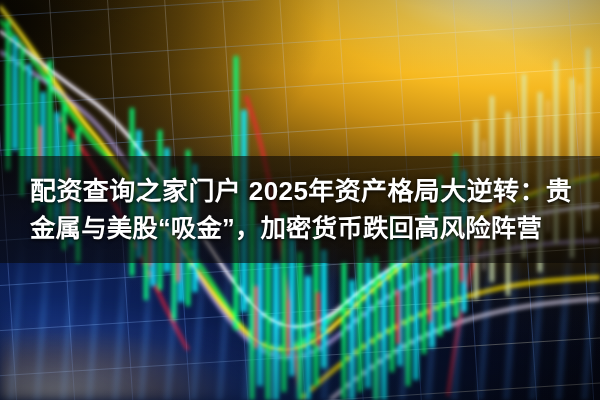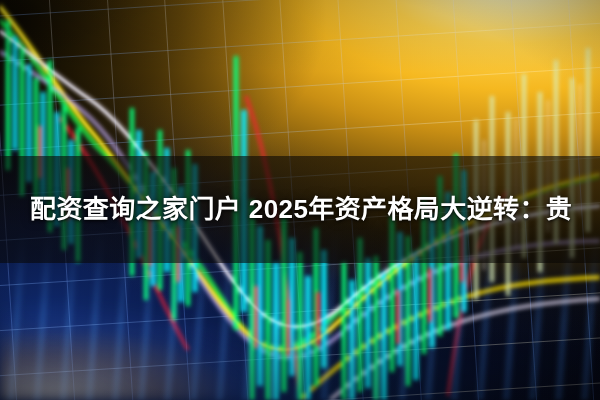--- a/index.html
+++ b/index.html
@@ -287,15 +287,16 @@
                C368,292 398,268 430,246 C468,221 512,198 560,184 C582,178 600,174 615,171"></path>
     </g>
   </svg>
 
   <div class="layer" id="blue-bars"></div>
   <div class="layer" id="bottom-left-haze"></div>
   <div class="layer" id="vignette"></div>
 
   <div id="headline-band">
     <div class="headline-line" id="headline-line-1">配资查询之家门户 2025年资产格局大逆转：贵</div>
+    <div class="headline-line" id="headline-line-2">金属与美股“吸金”，加密货币跌回高风险阵营</div>
   </div>
 
 </div>
 
 </body></html>

